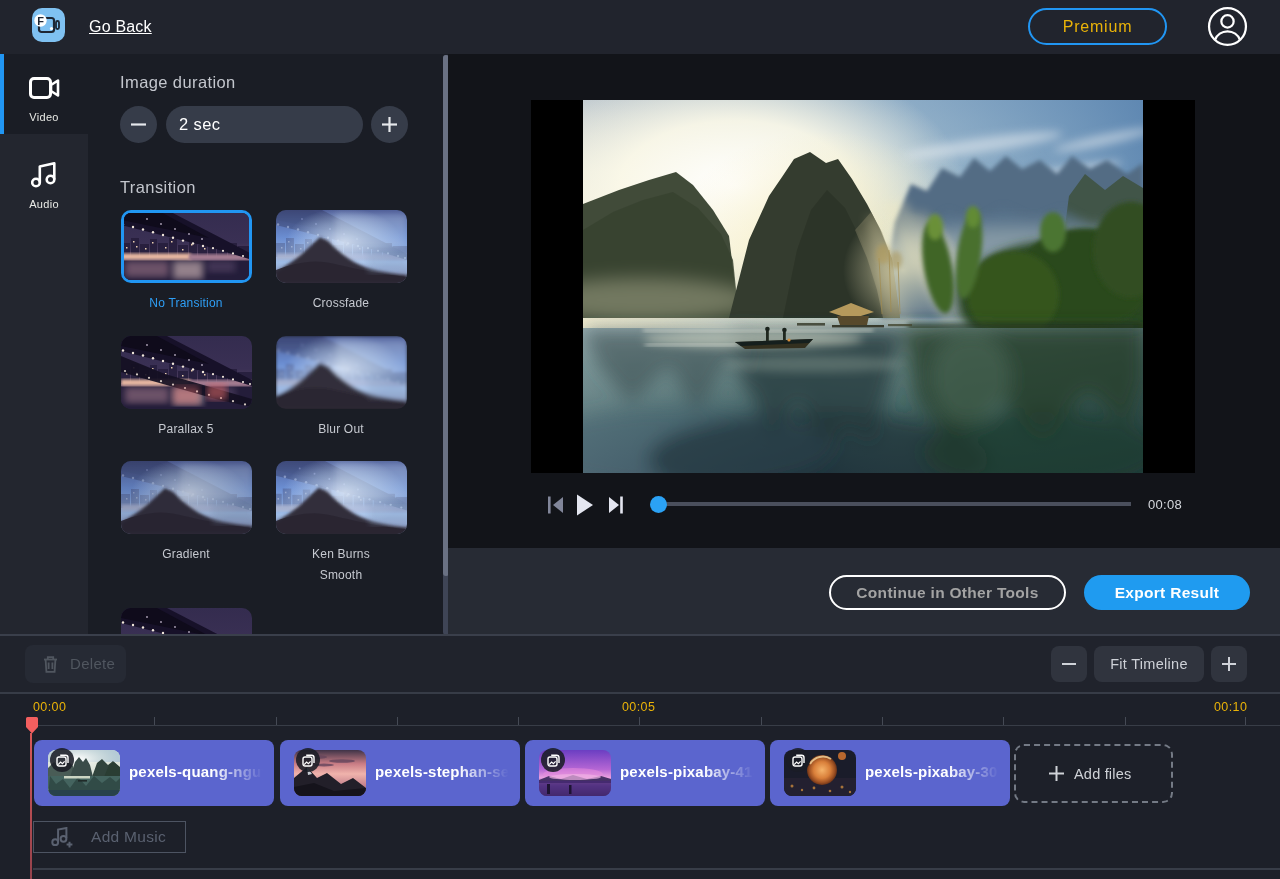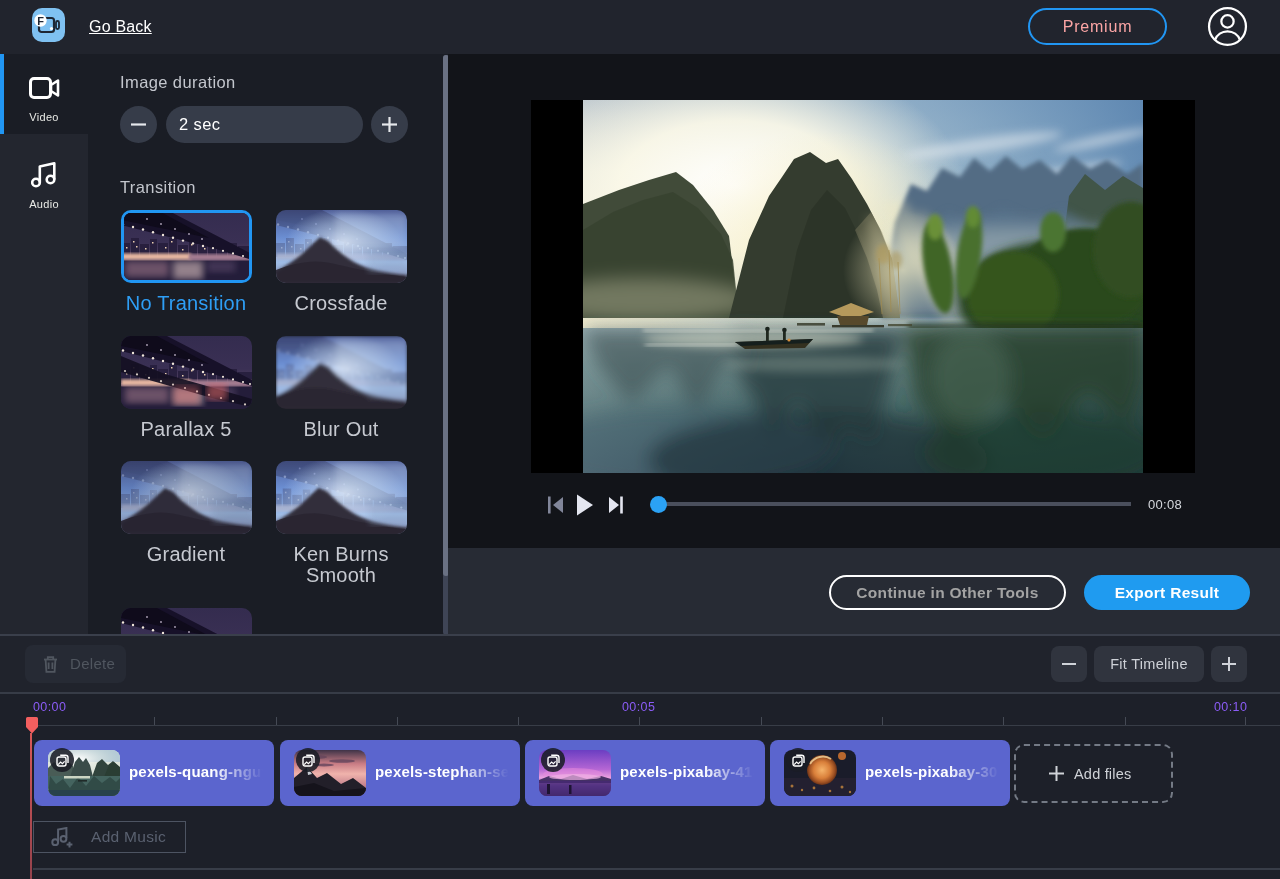--- a/index.html
+++ b/index.html
@@ -1,32 +1,32 @@
 <!DOCTYPE html>
 <html><head><meta charset="utf-8">
 <style>
 html,body{margin:0;padding:0;}
 body{width:1280px;height:879px;position:relative;overflow:hidden;background:#1b1e26;font-family:"Liberation Sans",sans-serif;}
 .abs{position:absolute;}
 
 #header{left:0;top:0;width:1280px;height:54px;background:#21242d;}
 #goback{left:89px;top:18px;color:#fff;font-size:16px;text-decoration:underline;letter-spacing:.2px;}
-#premium{left:1028px;top:8px;width:135px;height:33px;border:2px solid #2196f3;border-radius:19px;color:#fca5a5;font-size:16px;font-weight:500;letter-spacing:.8px;text-align:center;line-height:33px;}
+#premium{left:1028px;top:8px;width:135px;height:33px;border:2px solid #2196f3;border-radius:19px;color:#eab308;font-size:16px;font-weight:500;letter-spacing:.8px;text-align:center;line-height:33px;}
 
 #sidebar{left:0;top:54px;width:88px;height:583px;background:#23262f;}
 .tabtxt{width:88px;text-align:center;color:#e9eae6;font-size:11px;letter-spacing:.3px;}
 #tabvideo{left:0;top:0;width:88px;height:80px;background:#1a1d25;}
 #tabvideo .bluebar{left:0;top:0;width:4px;height:80px;background:#2196f3;}
 
 #panel{left:88px;top:54px;width:360px;height:583px;background:#1a1d25;}
 .plabel{left:32px;color:#c3c6cd;font-size:16.5px;letter-spacing:.4px;}
 .circbtn{width:37px;height:37px;border-radius:50%;background:#363c49;}
 #pill2sec{left:78px;top:52px;width:197px;height:37px;border-radius:19px;background:#363c49;color:#fff;font-size:16.5px;line-height:37px;padding-left:13px;box-sizing:border-box;letter-spacing:.4px;}
 .thumb{width:131px;height:73px;border-radius:10px;overflow:hidden;}
-.tlabel{width:150px;text-align:center;color:#c6c9d0;font-size:20px;letter-spacing:.2px;line-height:21px;}
+.tlabel{width:150px;text-align:center;color:#c6c9d0;font-size:12px;letter-spacing:.2px;line-height:21px;}
 #scrolltrack{left:355px;top:1px;width:6px;height:580px;background:#3f4556;border-radius:3px;}
 #scrollthumb{left:355px;top:1px;width:6px;height:521px;background:#6a7183;border-radius:3px;}
 
 #preview{left:448px;top:54px;width:832px;height:494px;background:#121419;}
 #videobox{left:83px;top:46px;width:664px;height:373px;background:#000;}
 #phototop{left:52px;top:0;width:560px;height:373px;}
 #timetxt{left:700px;top:443px;color:#d5d8dd;font-size:13px;letter-spacing:.3px;}
 
 #actionbar{left:448px;top:548px;width:832px;height:86px;background:#272b34;}
 #continuebtn{left:381px;top:27px;width:233px;height:31px;border:2px solid #fff;border-radius:19px;color:#a3a3a3;font-size:15.5px;font-weight:700;letter-spacing:.3px;text-align:center;line-height:31px;}
@@ -35,21 +35,21 @@
 #div1{left:0;top:634px;width:1280px;height:2px;background:#3a3f4b;}
 #div2{left:0;top:692px;width:1280px;height:2px;background:#373c47;}
 
 #ttoolbar{left:0;top:636px;width:1280px;height:56px;background:#20232c;}
 #delbtn{left:25px;top:9px;width:101px;height:38px;border-radius:8px;background:#262a34;}
 #deltxt{left:45px;top:10px;color:#50565f;font-size:15px;letter-spacing:.3px;}
 .zoombtn{top:10px;width:36px;height:36px;border-radius:8px;background:#30343e;color:#cfd2d8;text-align:center;}
 #fitbtn{left:1094px;top:10px;width:110px;height:36px;border-radius:8px;background:#30343e;color:#ced1d7;font-size:14.5px;letter-spacing:.3px;text-align:center;line-height:36px;}
 
 #timeline{left:0;top:694px;width:1280px;height:185px;background:#1d2029;}
-.rlabel{top:6px;color:#8b5cf6;font-size:12.5px;letter-spacing:.4px;}
+.rlabel{top:6px;color:#eab308;font-size:12.5px;letter-spacing:.4px;}
 .tick{top:23px;width:1px;height:8px;background:#454a55;}
 #rulerline{left:33px;top:30.5px;width:1247px;height:1.5px;background:#383d47;}
 .clip{top:46px;width:240px;height:66px;border-radius:8px;background:#5b65ce;}
 .cthumb{left:14px;top:10px;width:72px;height:46px;border-radius:8px;overflow:hidden;}
 .cbadge{left:16px;top:8px;width:24px;height:24px;border-radius:50%;background:rgba(26,29,37,.88);}
 .cname{left:95px;top:23px;font-size:15px;font-weight:600;color:#fff;letter-spacing:.2px;white-space:nowrap;width:138px;overflow:hidden;-webkit-mask-image:linear-gradient(90deg,#000 60%,transparent 97%);mask-image:linear-gradient(90deg,#000 60%,transparent 97%);}
 #addfiles{left:1014px;top:50px;width:155px;height:55px;border:2px dashed #747a85;border-radius:10px;color:#d0d3d8;font-size:14.5px;letter-spacing:.2px;}
 #addmusic{left:33px;top:127px;width:151px;height:30px;border:1.5px solid #4d5462;border-radius:0;}
 #addmusictxt{left:57px;top:6px;color:#5a6170;font-size:15.5px;letter-spacing:.3px;}
 #botline{left:33px;top:174px;width:1247px;height:2px;background:#383d48;}

